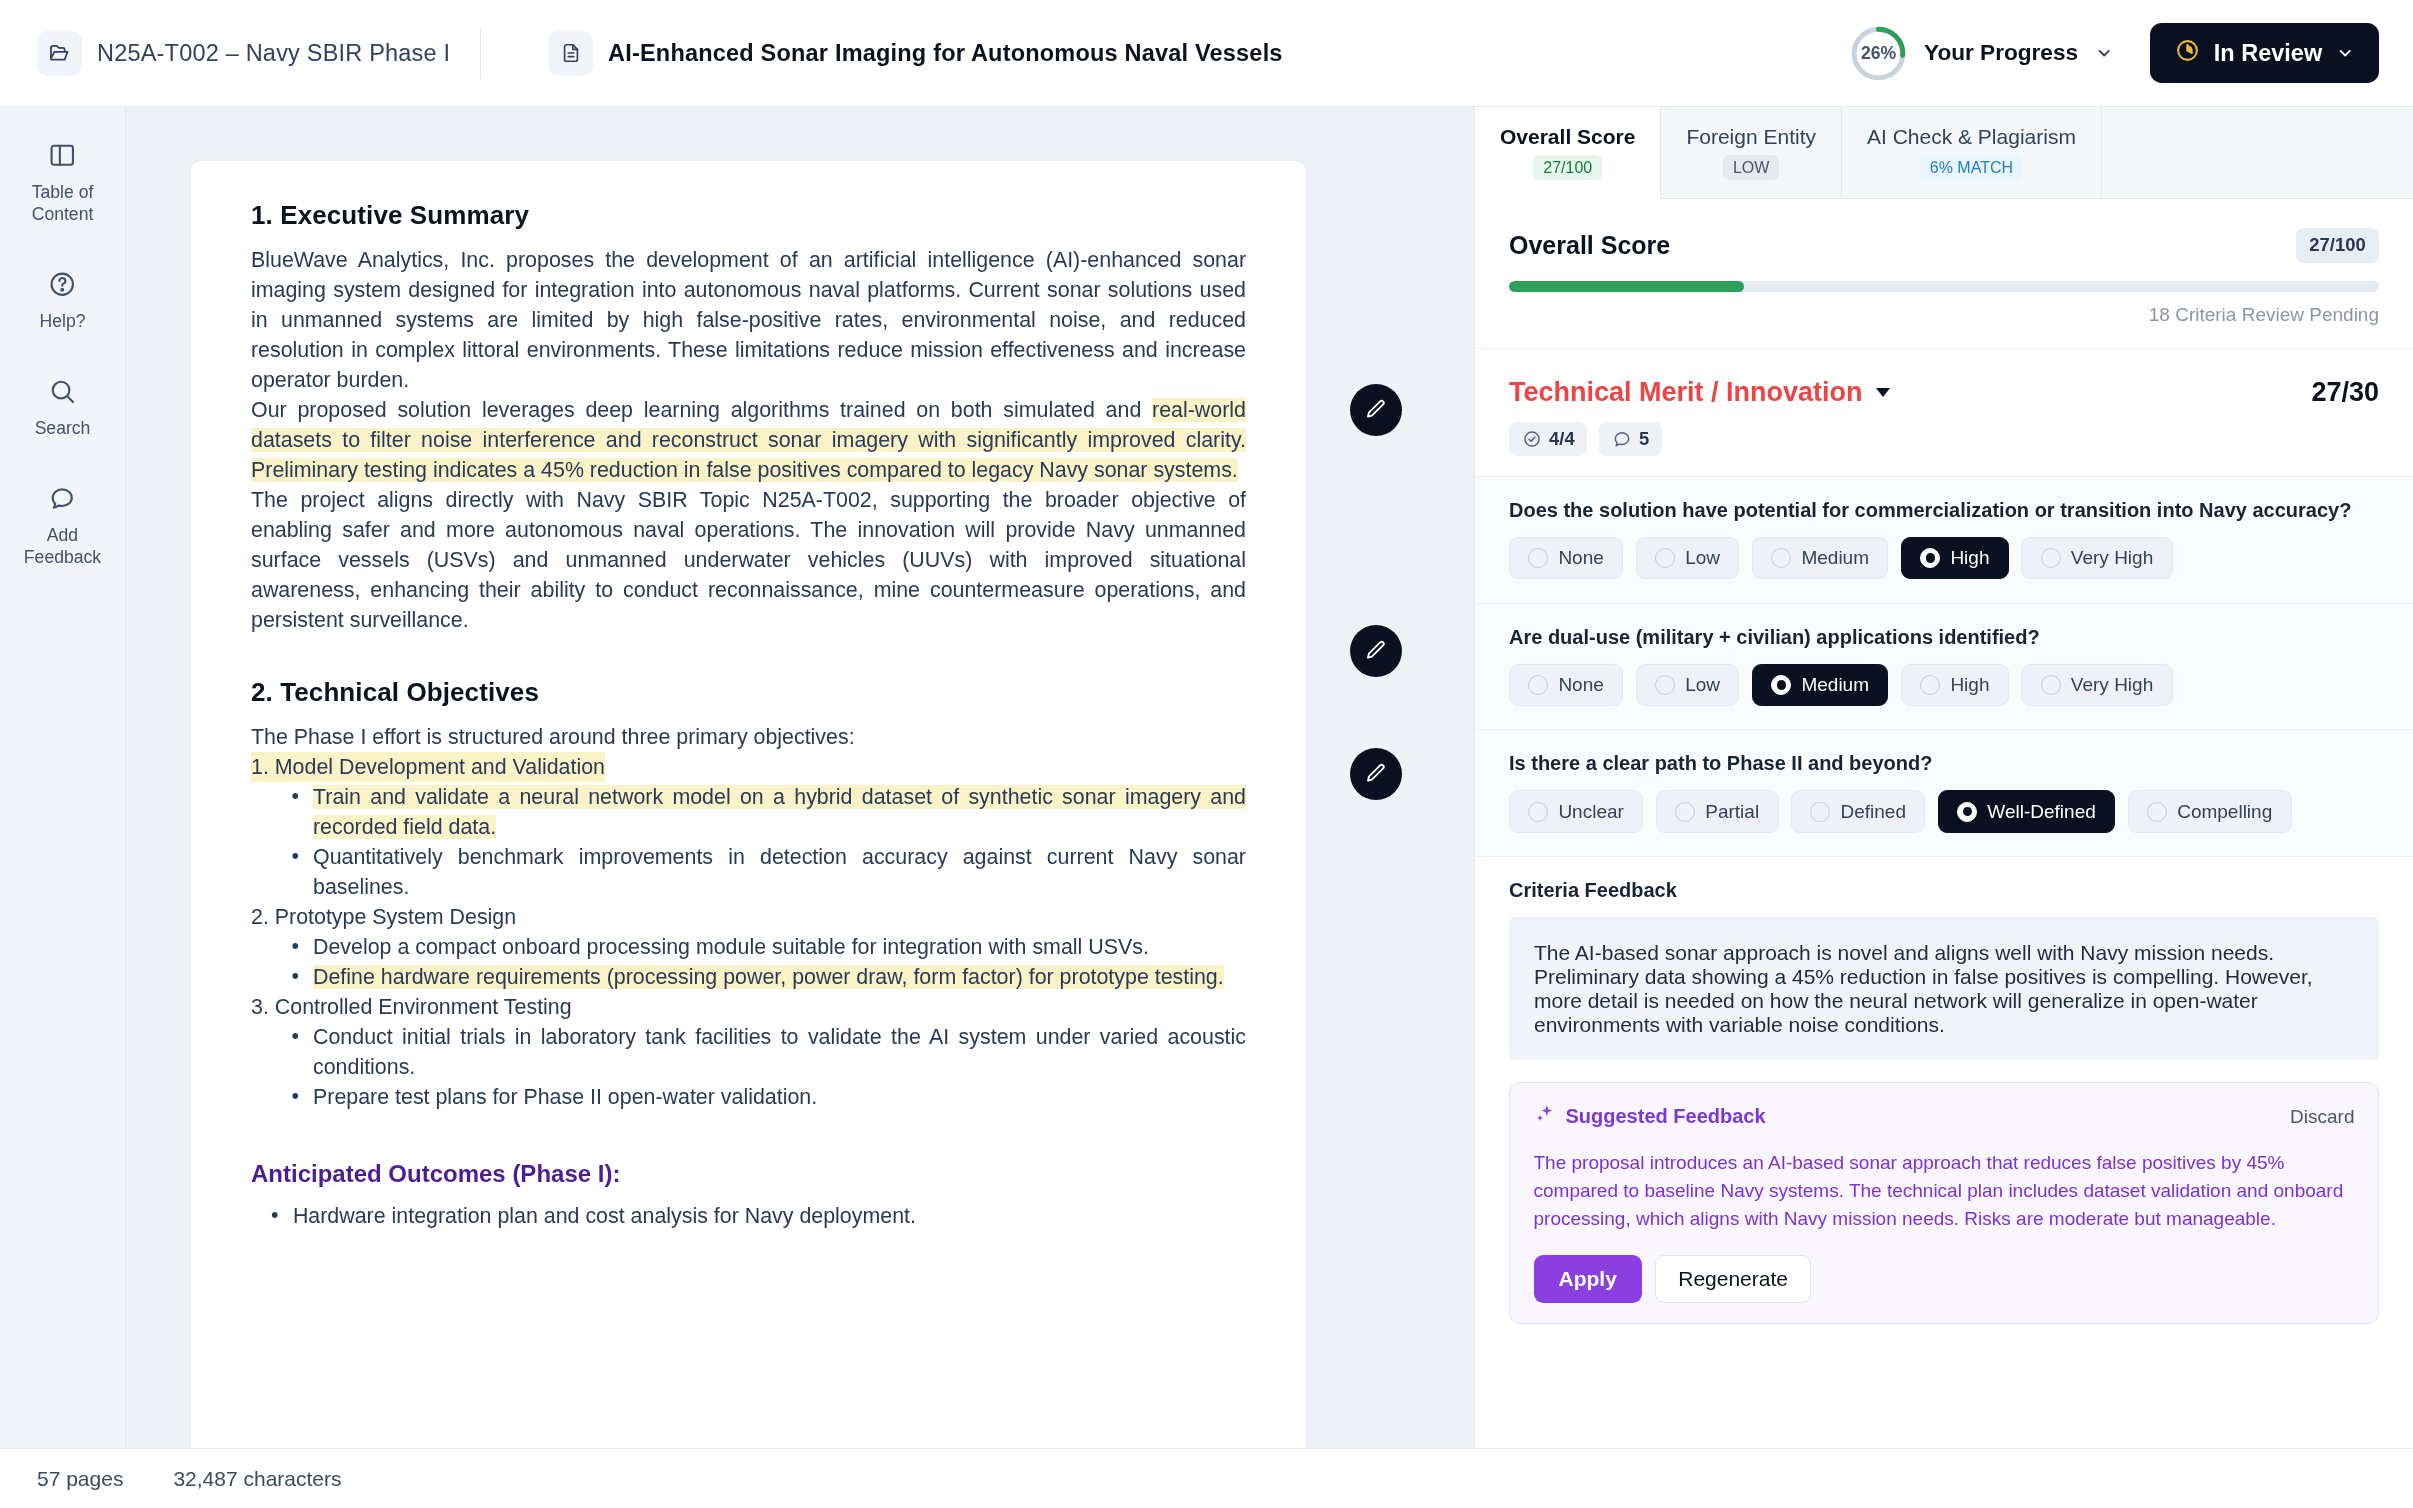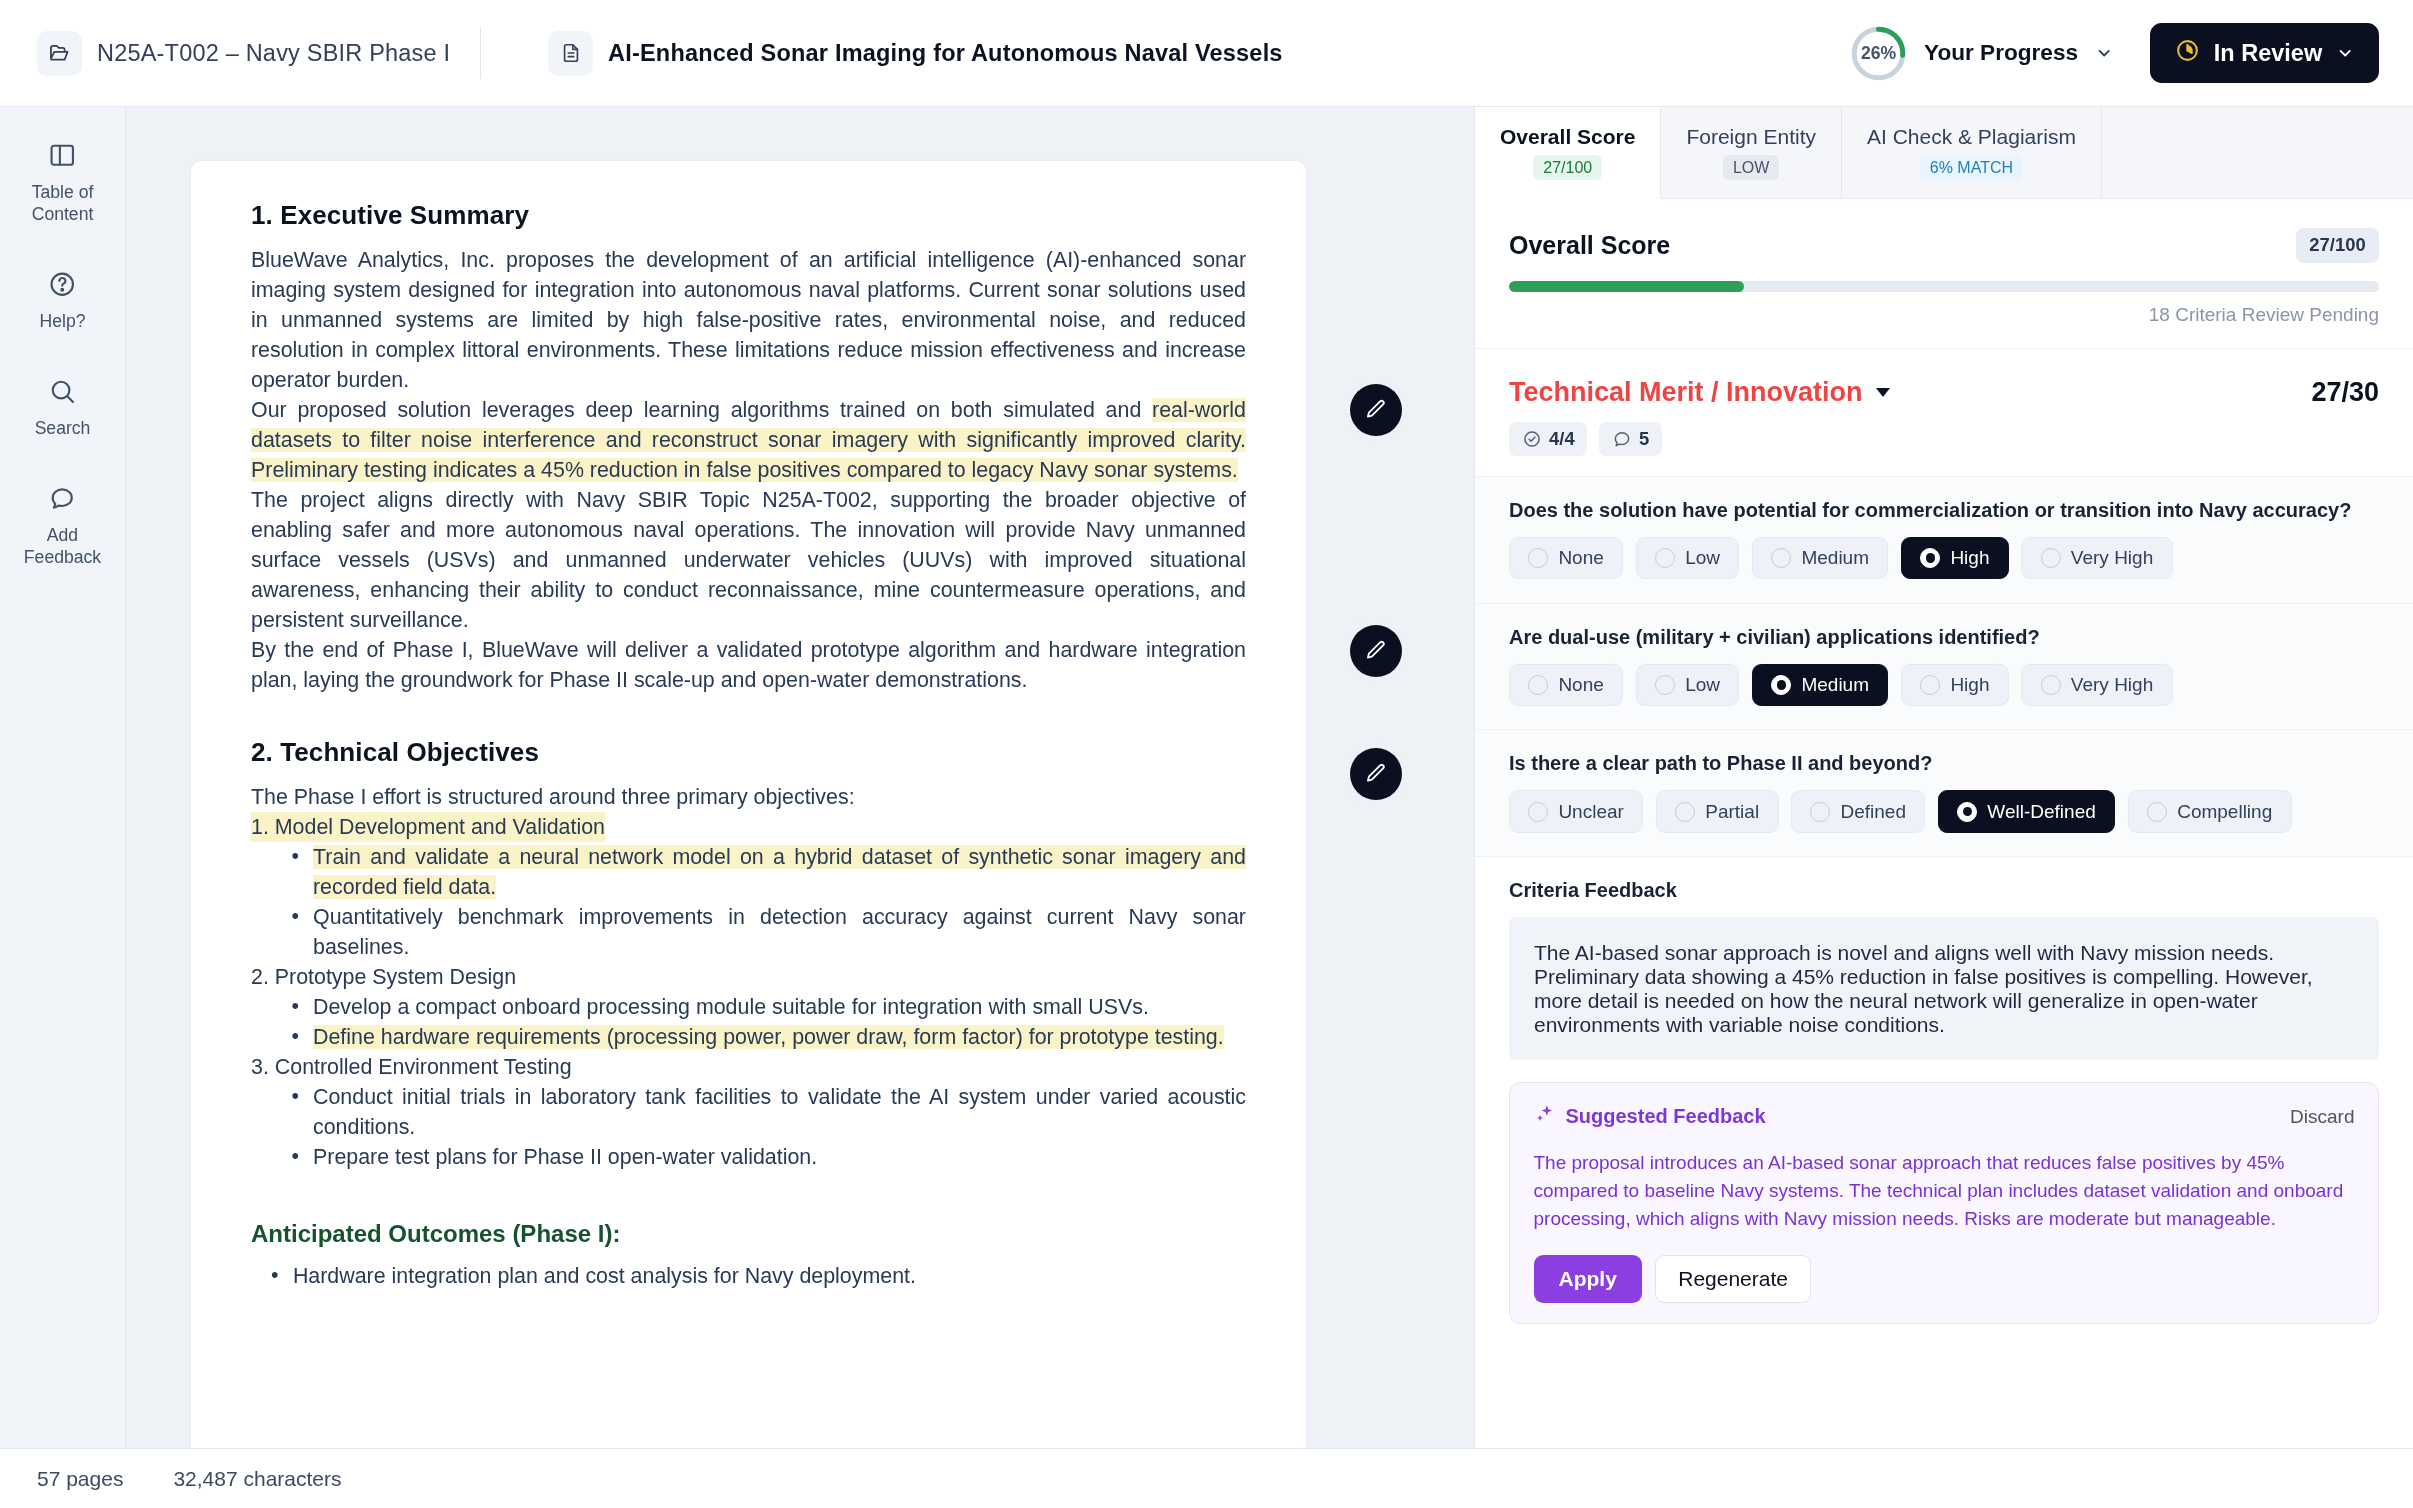--- a/index.html
+++ b/index.html
@@ -76,21 +76,21 @@
     box-shadow: 0 0.8px 2.5px rgba(16,24,40,.06);
     padding: 39px 60px 0 60px;
   }
   .doc { color: #283a56; font-size: 21.4px; line-height: 30px; }
   .doc h2 {
     font-size: 26px; font-weight: 700; color: #0b1220; margin-bottom: 15px;
     letter-spacing: 0.1px;
   }
   .doc h2.spaced { margin-top: 42px; }
   .doc h3 {
-    font-size: 24px; font-weight: 700; color: #14532d; margin: 47px 0 11.7px 0;
+    font-size: 24px; font-weight: 700; color: #4c1d95; margin: 47px 0 11.7px 0;
   }
   .doc p { text-align: justify; margin-bottom: 0; }
   .hl { background: #fbf3c8; }
   .doc ol.objectives { list-style: none; margin: 0; }
   .doc ol.objectives > li { margin: 0; }
   .obj-title { display: inline-block; }
   .doc ul.sub {
     list-style: none; margin: 0 0 0 37px;
   }
   .doc ul.sub > li {
@@ -326,23 +326,20 @@
       <h2>1. Executive Summary</h2>
 
       <p>
         <span>BlueWave Analytics, Inc. proposes the development of an artificial intelligence (AI)-enhanced sonar imaging system designed for integration into autonomous naval platforms. Current sonar solutions used in unmanned systems are limited by high false-positive rates, environmental noise, and reduced resolution in complex littoral environments. These limitations reduce mission effectiveness and increase operator burden.</span>
       </p>
       <p>
         <span>Our proposed solution leverages deep learning algorithms trained on both simulated and </span><span class="hl">real-world datasets to filter noise interference and reconstruct sonar imagery with significantly improved clarity. Preliminary testing indicates a 45% reduction in false positives compared to legacy Navy sonar systems.</span>
       </p>
       <p>
         <span>The project aligns directly with Navy SBIR Topic N25A-T002, supporting the broader objective of enabling safer and more autonomous naval operations. The innovation will provide Navy unmanned surface vessels (USVs) and unmanned underwater vehicles (UUVs) with improved situational awareness, enhancing their ability to conduct reconnaissance, mine countermeasure operations, and persistent surveillance.</span>
-      </p>
-      <p>
-        <span>By the end of Phase I, BlueWave will deliver a validated prototype algorithm and hardware integration plan, laying the groundwork for Phase II scale-up and open-water demonstrations.</span>
       </p>
 
       <h2 class="spaced">2. Technical Objectives</h2>
       <p>The Phase I effort is structured around three primary objectives:</p>
 
       <ol class="objectives">
         <li>
           <span class="obj-title hl">1. Model Development and Validation</span>
           <ul class="sub">
             <li><span class="hl">Train and validate a neural network model on a hybrid dataset of synthetic sonar imagery and recorded field data.</span></li>

